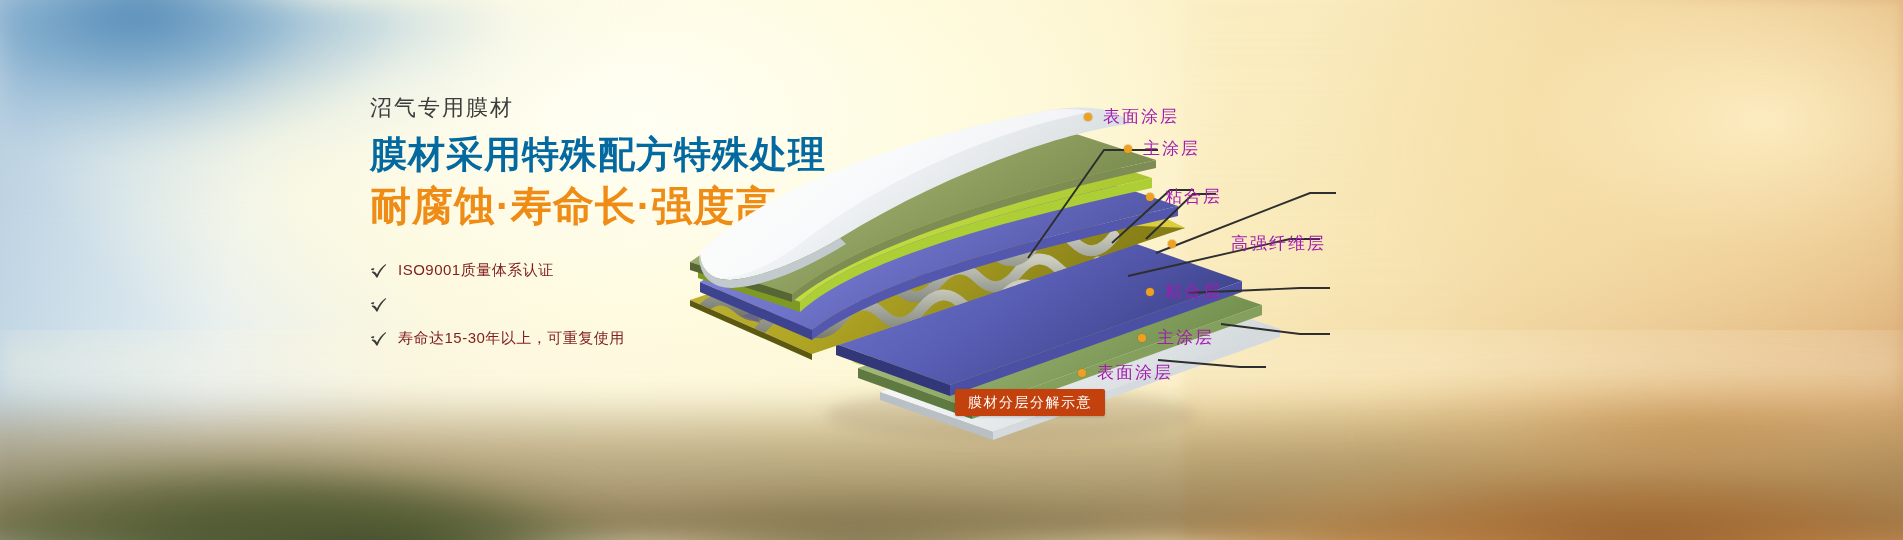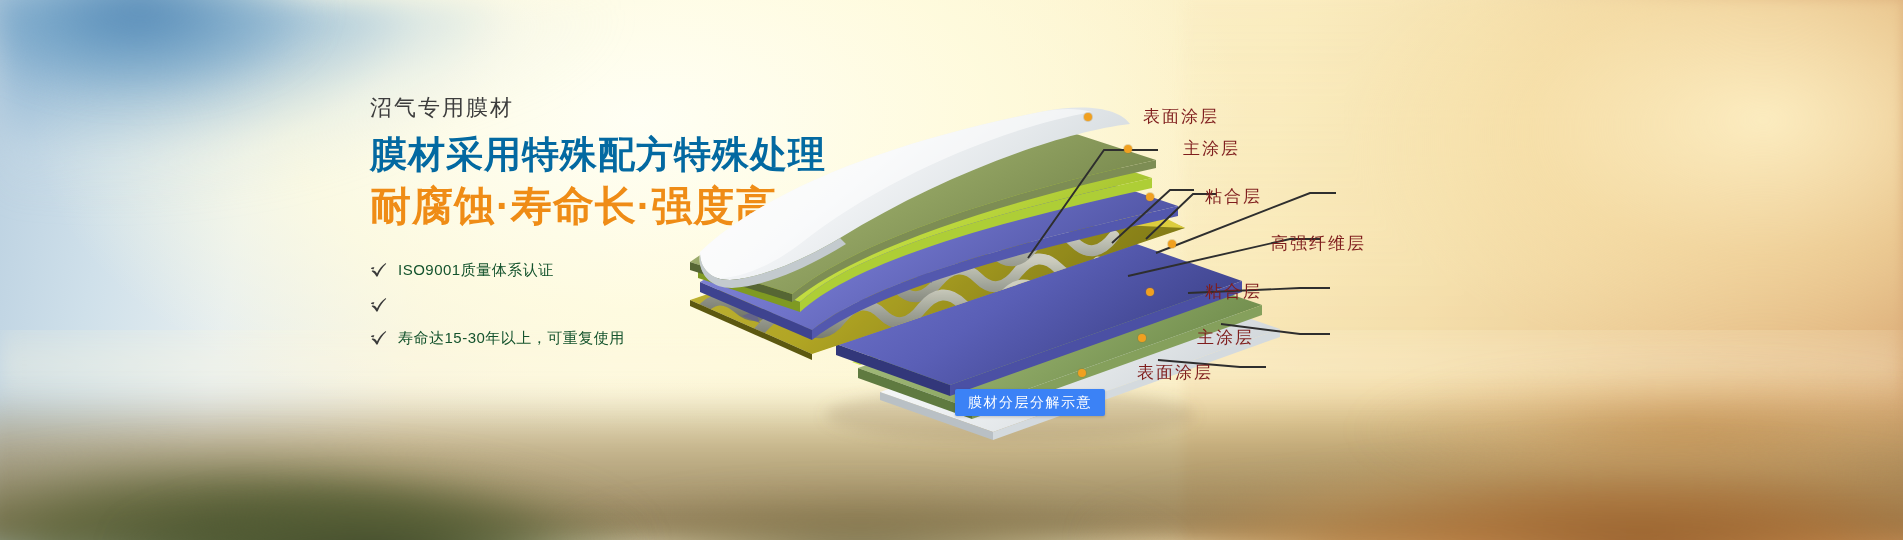--- a/index.html
+++ b/index.html
@@ -126,24 +126,24 @@
     font-size:41px;
     font-weight:bold;
     color:#ef8c16;
     letter-spacing:1px;
     line-height:1.22;
     white-space:nowrap;
   }
   .bullets { margin-top:30px; }
   .bullet {
     display:flex;
-    align-items:flex-start;
+    align-items:center;
     margin-bottom:16px;
     font-size:15px;
-    color:#14532d;
+    color:#7f1d1d;
     letter-spacing:0.5px;
   }
   .bullet .check {
     width:17px; height:17px;
     margin-right:11px;
     flex:0 0 17px;
     display:block;
     position:relative;
     top:1px;
   }
@@ -161,36 +161,35 @@
   .callout .dot {
     width:8px; height:8px;
     border-radius:50%;
     background:#f0a020;
     margin-right:11px;
     flex:0 0 8px;
     box-shadow:0 0 0 1px rgba(160,110,20,0.25);
   }
   .callout .lbl {
     font-size:17px;
-    color:#7f1d1d;
+    color:#a21caf;
     letter-spacing:2px;
-    margin-left:40px;
   }
 
   
   #leaders { position:absolute; inset:0; pointer-events:none; }
 
   
   .badge {
     position:absolute;
     left:955px; top:389px;
     height:27px;
     padding:0 13px;
     display:flex; align-items:center;
-    background:#3b82f6;
+    background:#c2410c;
     color:#ffffff;
     font-size:14px;
     letter-spacing:1.5px;
     border-radius:2px;
     box-shadow:0 1px 3px rgba(0,0,0,0.18);
   }
 </style>
 </head>
 <body>
 

